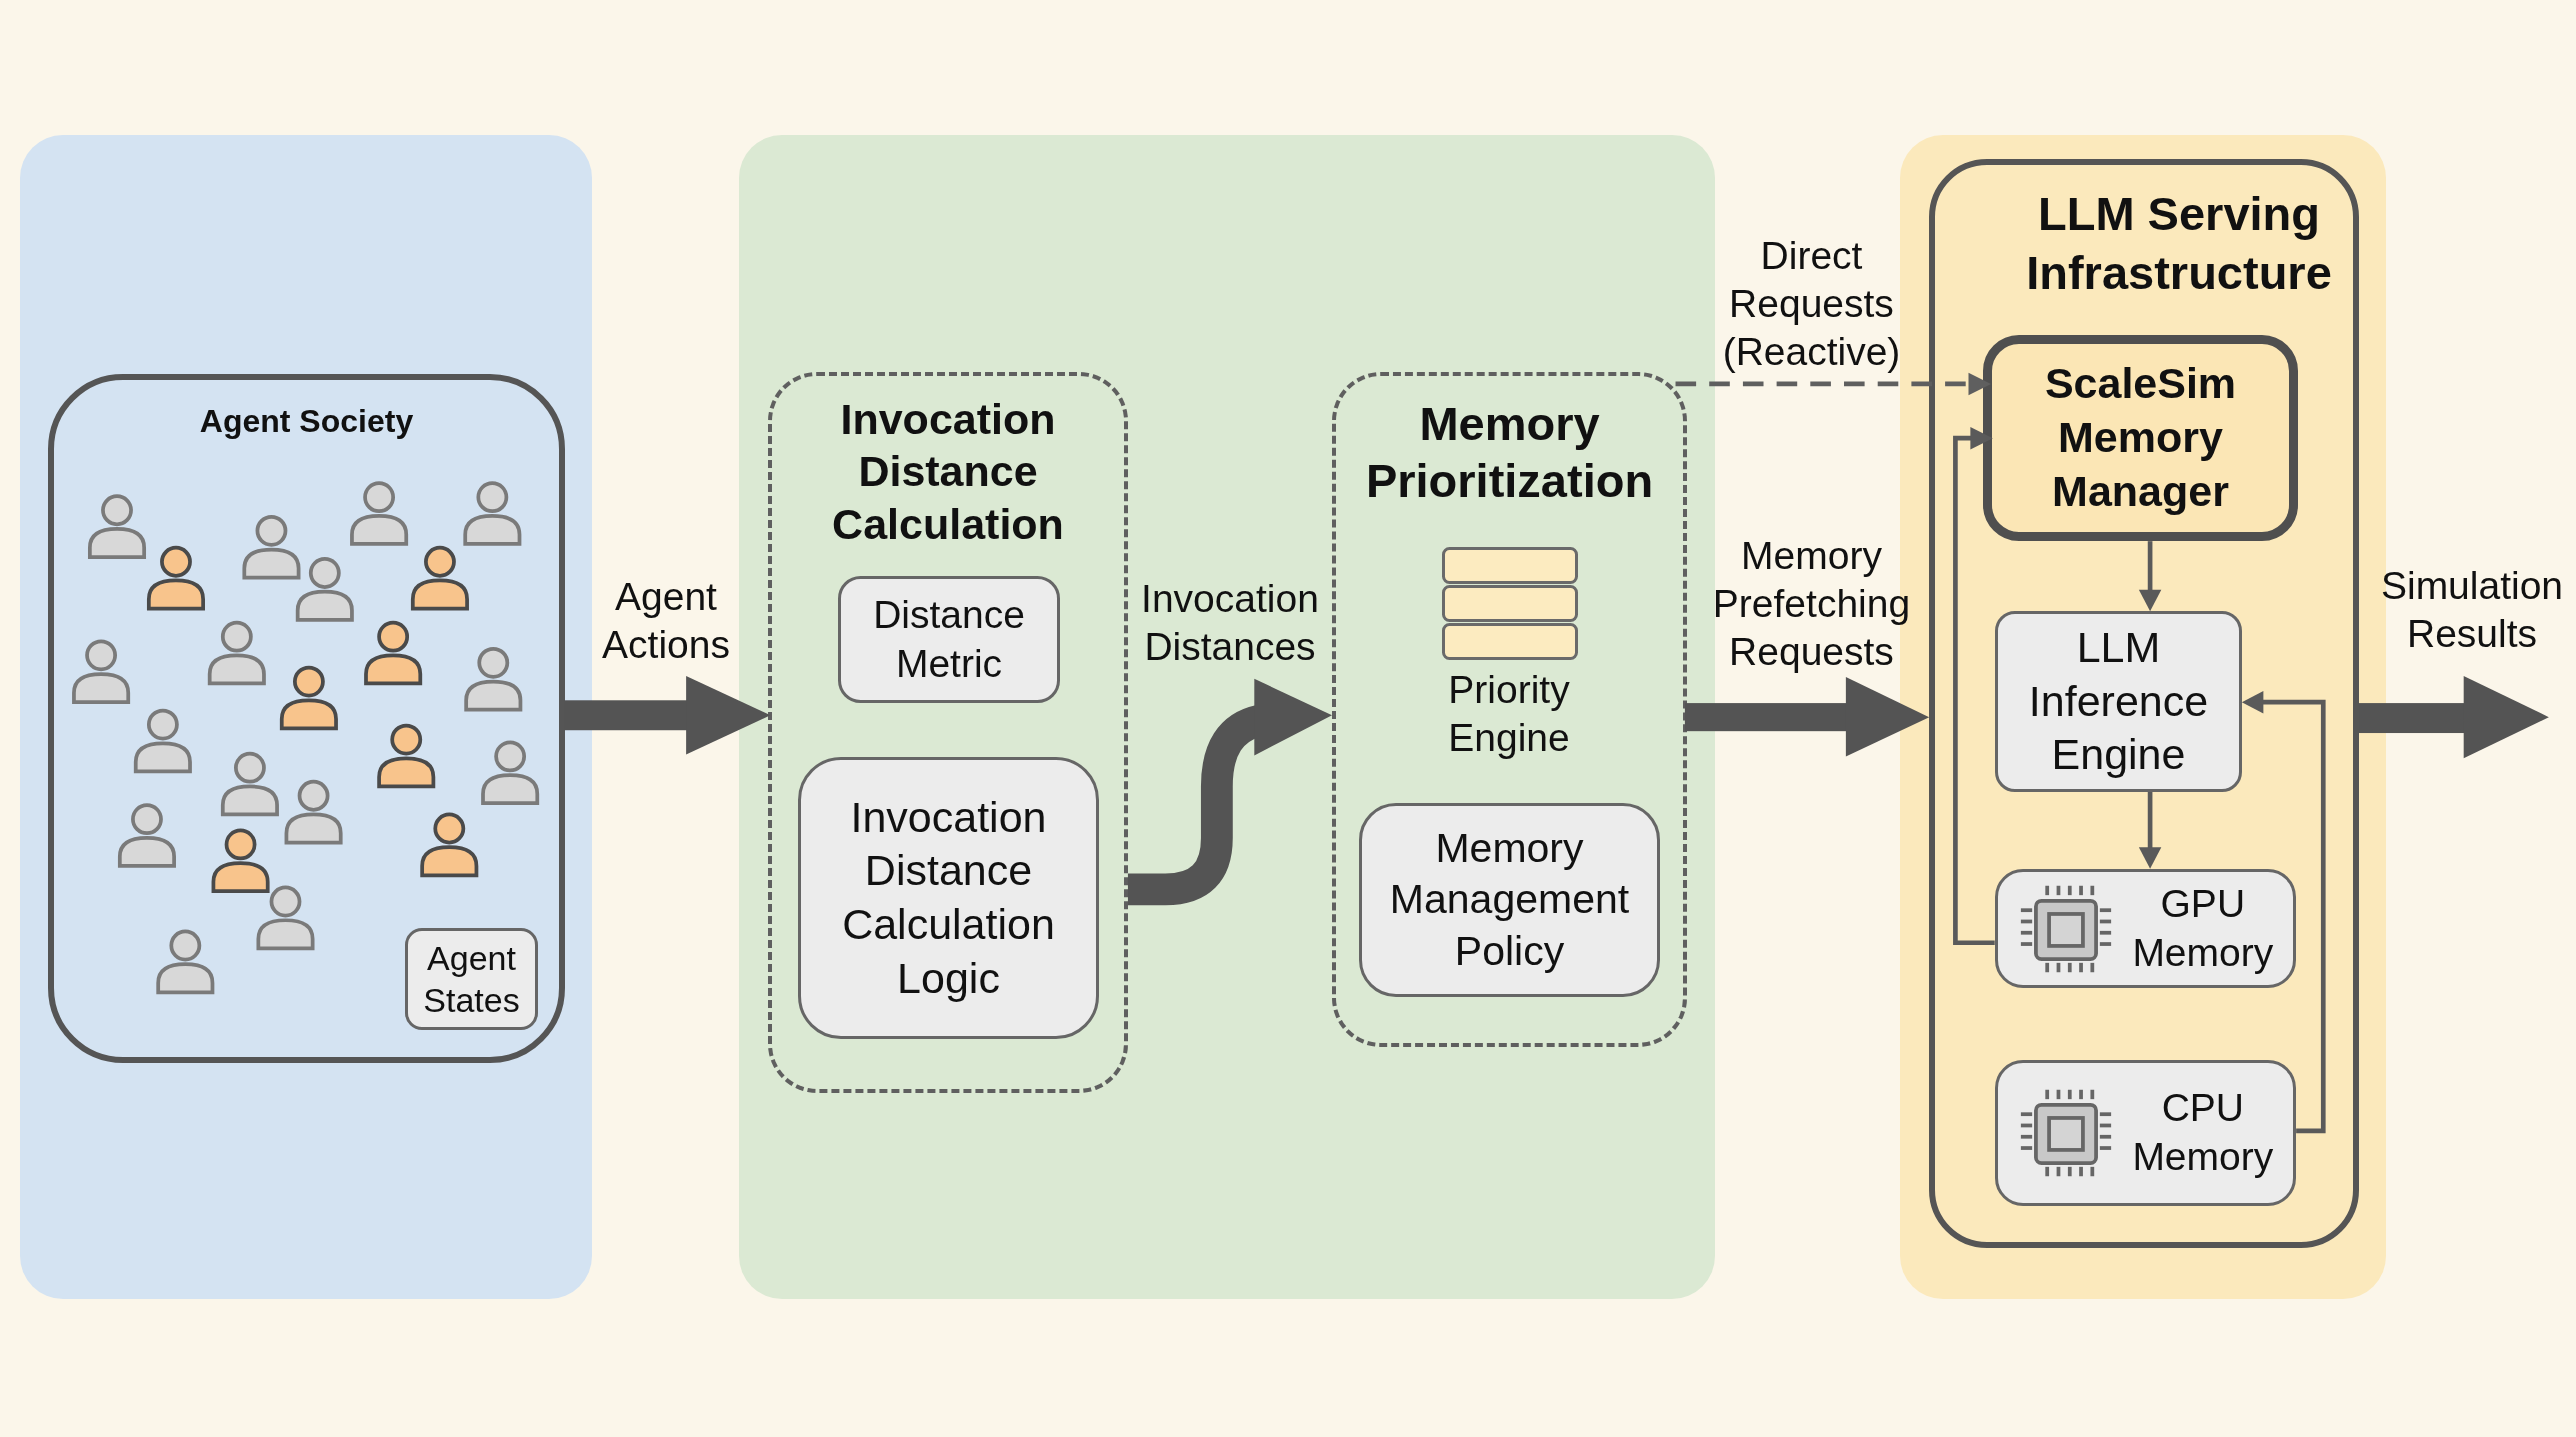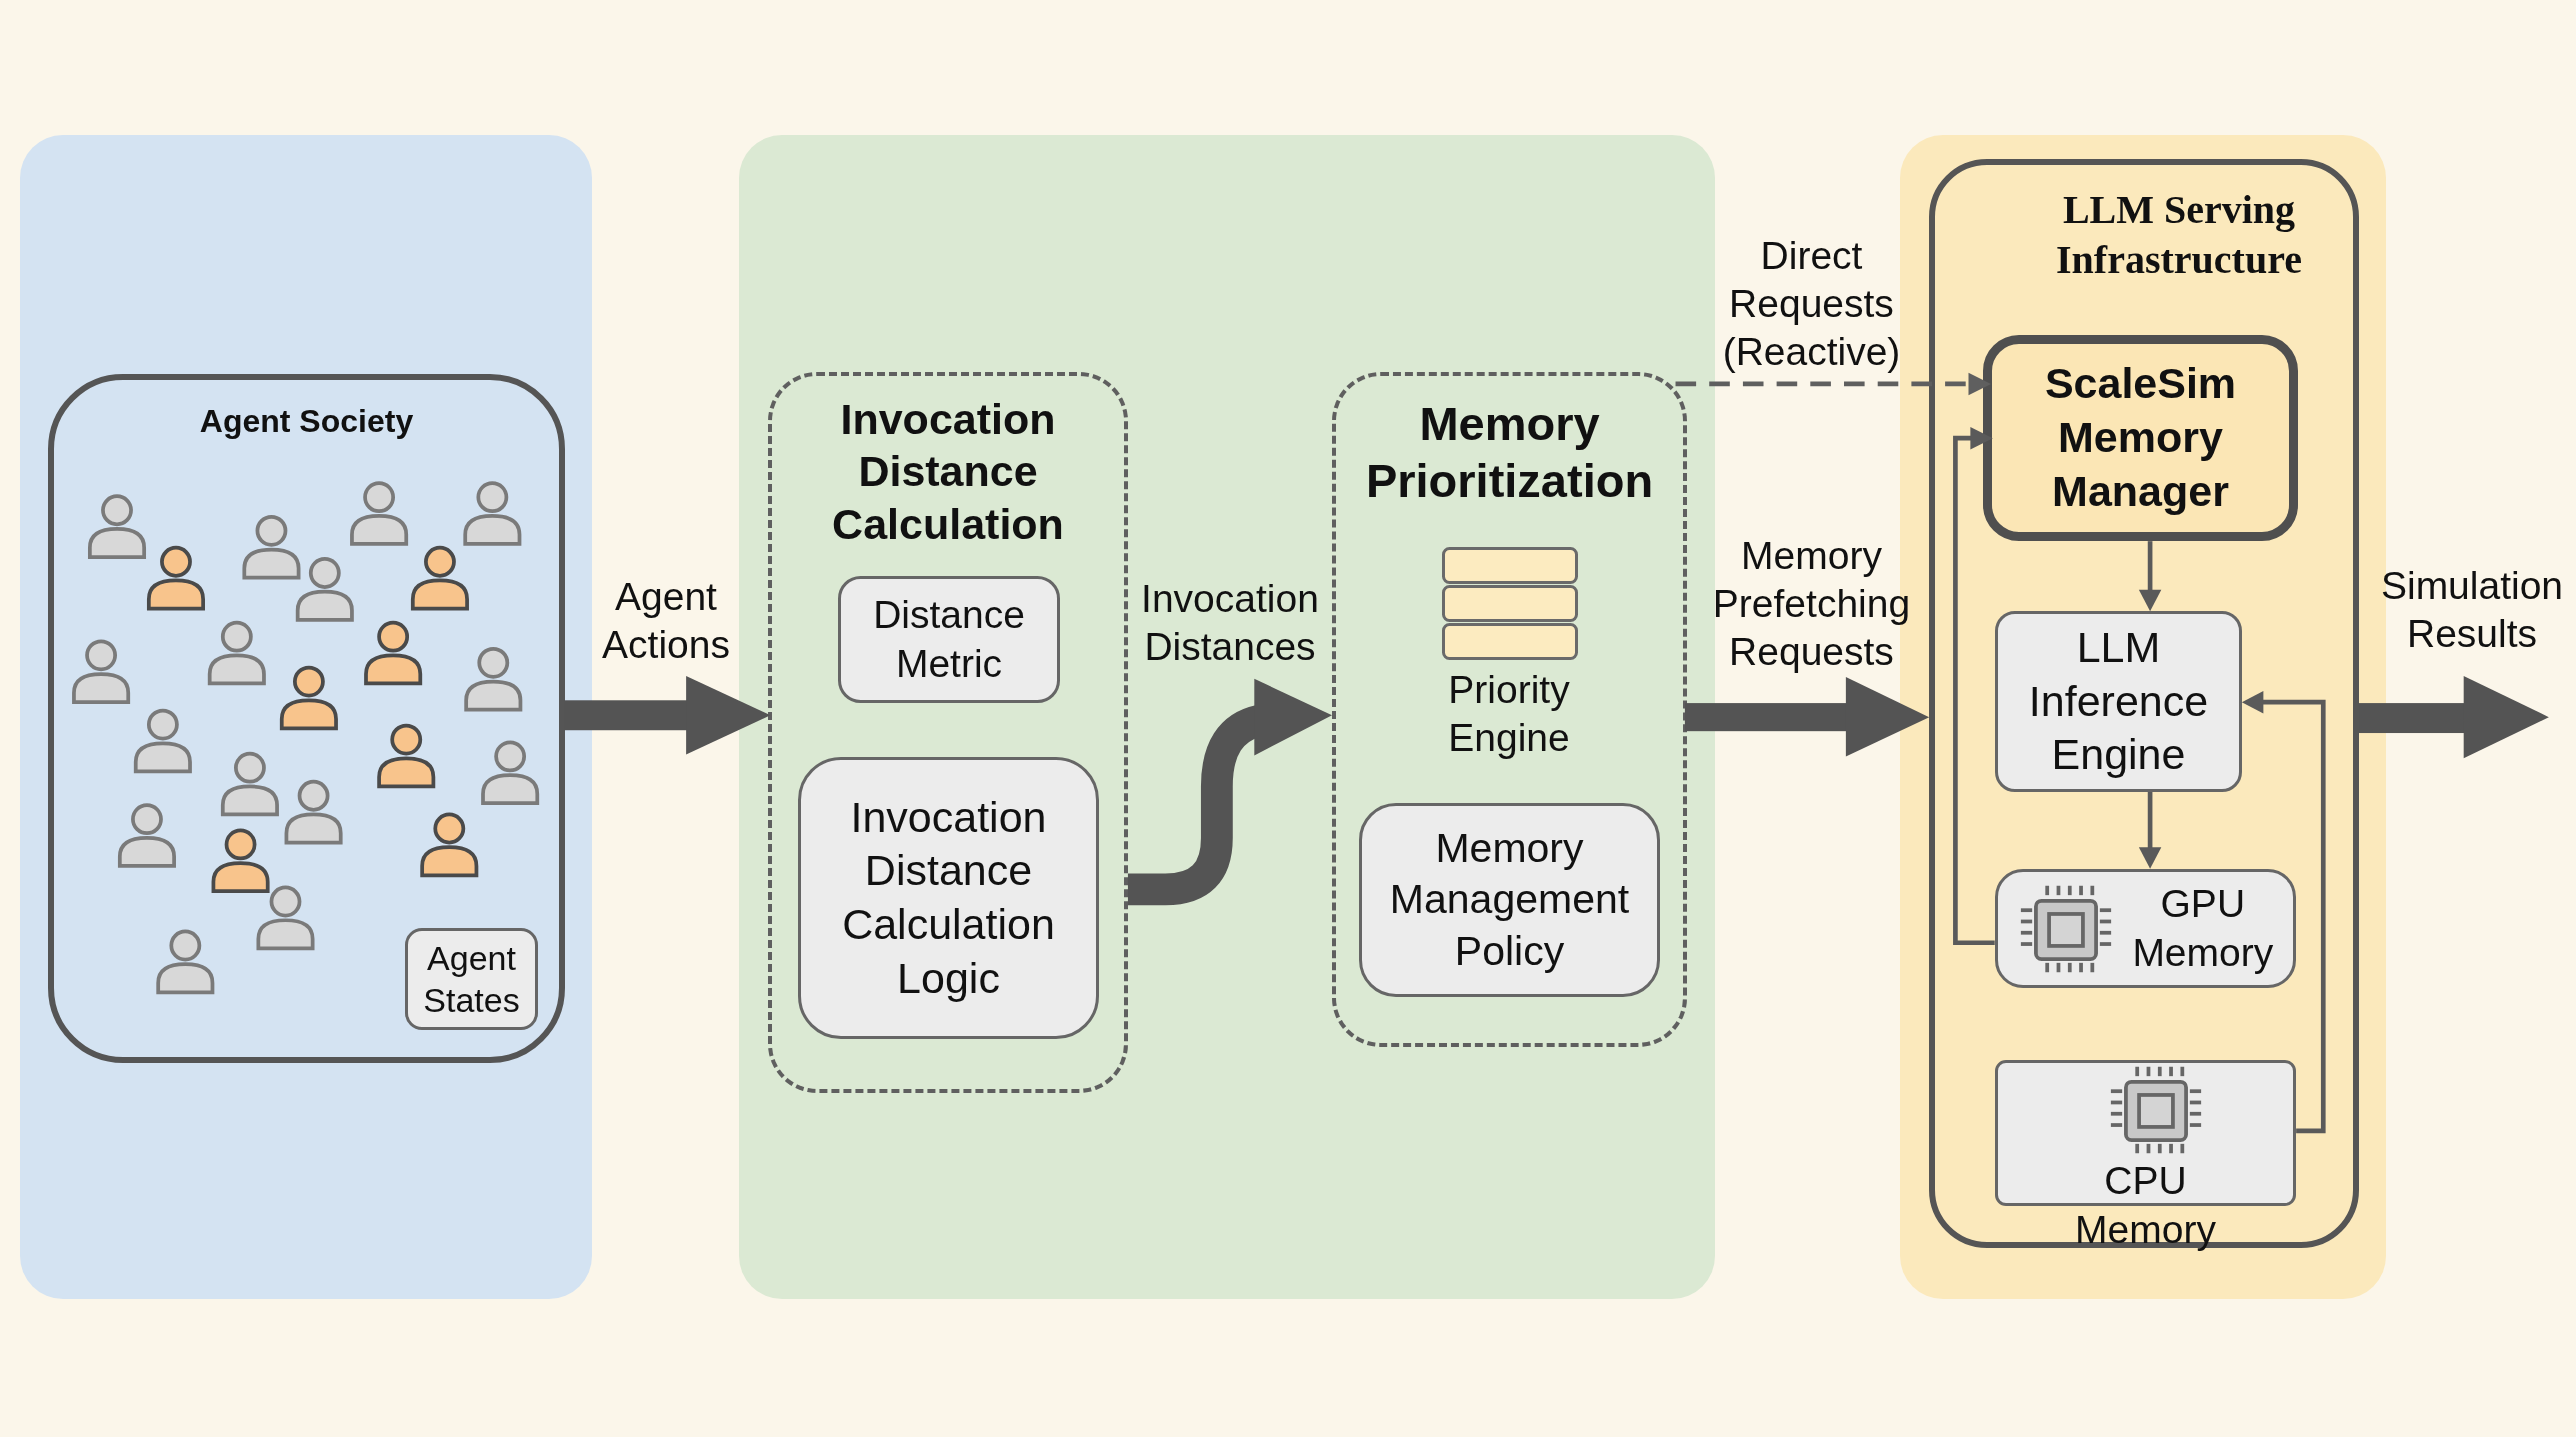--- a/index.html
+++ b/index.html
@@ -140,21 +140,21 @@
   <div style="height:37px;background:#fcebc0;border:3.7px solid #6a6a6a;border-radius:7.5px;box-sizing:border-box;margin-top:0.9px;"></div>
   <div style="height:37px;background:#fcebc0;border:3.7px solid #6a6a6a;border-radius:7.5px;box-sizing:border-box;margin-top:0.9px;"></div>
 </div>
 <div class="abs label" style="left:1385px;top:666px;width:248px;font-size:39px;">Priority
 Engine</div>
 <div class="abs card" style="left:1359px;top:803px;width:301px;height:194px;font-size:41px;border-radius:37px;">Memory
 Management
 Policy</div>
 
 <div class="abs box-solid" style="left:1929px;top:159px;width:430px;height:1089px;border-radius:58px;"></div>
-<div class="abs title" style="left:1929px;top:185px;width:500px;font-size:40px;font-family:Liberation Serif, serif;">LLM Serving
+<div class="abs title" style="left:1929px;top:185px;width:500px;font-size:47px;">LLM Serving
 Infrastructure</div>
 <div class="abs card" style="left:1983px;top:335px;width:315px;height:206px;background:#fbe6b5;border:9.4px solid #4f4f4f;border-radius:36px;font-weight:bold;font-size:43px;">ScaleSim
 Memory
 Manager</div>
 <div class="abs card" style="left:1995px;top:611px;width:247px;height:181px;font-size:43px;border-radius:20px;">LLM
 Inference
 Engine</div>
 <div class="abs card" style="left:1995px;top:869px;width:301px;height:119px;border-radius:28px;justify-content:flex-start;">
   <svg width="94" height="94" viewBox="0 0 100 100" style="margin-left:20.6px;flex:none;">
     <g stroke="#666" stroke-width="4" fill="none">
@@ -176,21 +176,21 @@
         <line x1="86" y1="42" x2="98" y2="42"></line>
         <line x1="86" y1="54" x2="98" y2="54"></line>
         <line x1="86" y1="66" x2="98" y2="66"></line>
     </g>
     <rect x="18" y="20" width="64" height="62" rx="6" fill="#c8c8c8" stroke="#666" stroke-width="4"></rect>
     <rect x="32" y="34" width="36" height="34" fill="#d4d4d4" stroke="#666" stroke-width="4"></rect>
   </svg>
   <span style="flex:1;font-size:39px;line-height:1.25;text-align:center;white-space:pre-line;">GPU
 Memory</span>
 </div>
-<div class="abs card" style="left:1995px;top:1060px;width:301px;height:146px;border-radius:11px;justify-content:flex-start;flex-direction:column;">
+<div class="abs card" style="left:1995px;top:1060px;width:301px;height:146px;border-radius:28px;justify-content:flex-end;">
   <svg width="94" height="94" viewBox="0 0 100 100" style="margin-left:20.6px;flex:none;">
     <g stroke="#666" stroke-width="4" fill="none">
       <line x1="30" y1="4" x2="30" y2="14"></line>
         <line x1="42" y1="4" x2="42" y2="14"></line>
         <line x1="54" y1="4" x2="54" y2="14"></line>
         <line x1="66" y1="4" x2="66" y2="14"></line>
         <line x1="78" y1="4" x2="78" y2="14"></line>
       <line x1="30" y1="86" x2="30" y2="96"></line>
         <line x1="42" y1="86" x2="42" y2="96"></line>
         <line x1="54" y1="86" x2="54" y2="96"></line>

